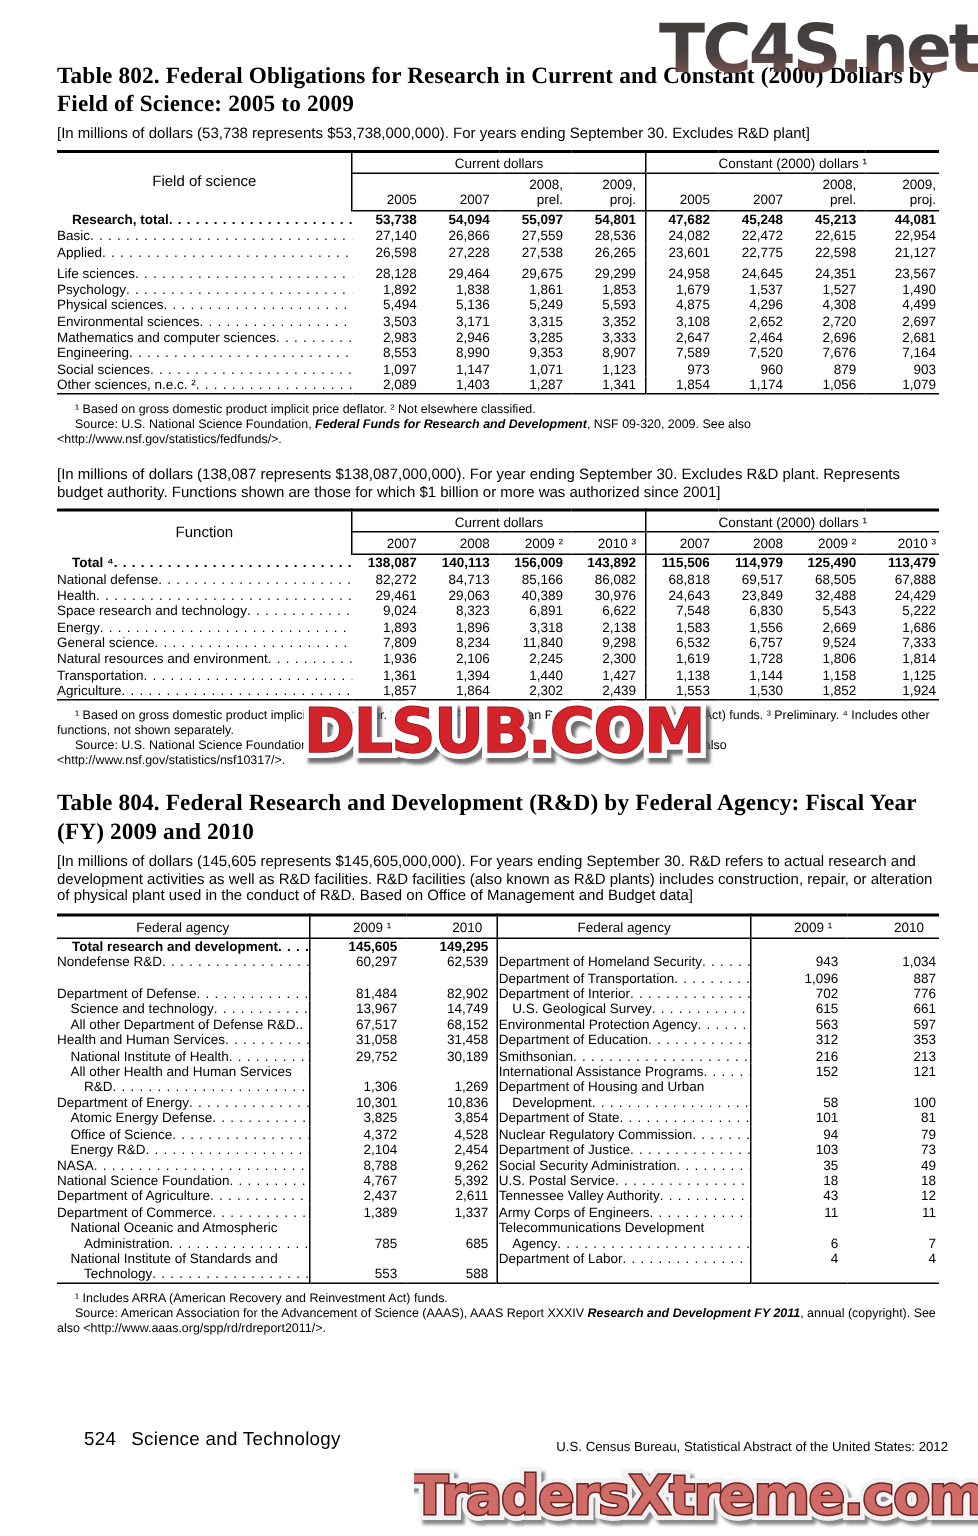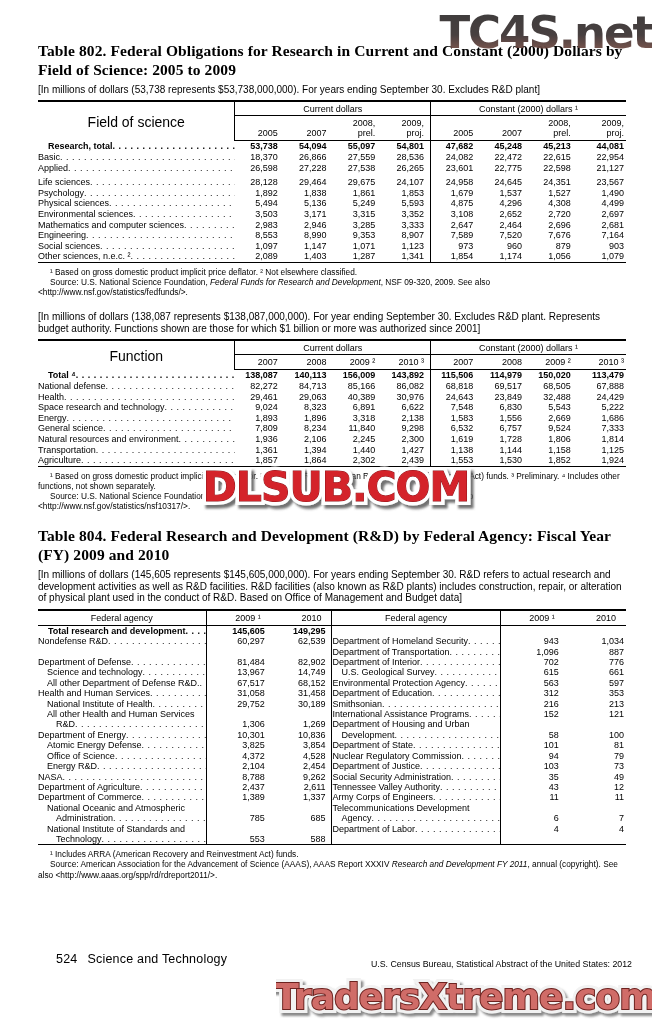--- a/index.html
+++ b/index.html
@@ -13,21 +13,21 @@
     font-size:15.5px;line-height:1.22;margin:0 0 4px 0;letter-spacing:.1px;
   }
   .note{font-size:10px;line-height:1.16;margin:0 0 5px 0;}
   .sect{margin-bottom:8px;}
   .s803{margin-top:14px;}
   .s804{margin-top:16px;}
 
   table{border-collapse:collapse;width:100%;table-layout:fixed;}
   .dataTable{font-size:9px;border-top:2px solid #000;border-bottom:1px solid #000;}
   th,td{padding:0;font-weight:normal;vertical-align:bottom;}
-  .stub-th{text-align:center;vertical-align:middle;border-right:1px solid #000;font-size:14px;}
+  .stub-th{text-align:center;vertical-align:middle;border-right:1px solid #000;font-size:10px;}
   .grp-th{text-align:center;border-bottom:1px solid #000;border-left:1px solid #000;padding:2px 0 1px 0;font-size:9px;}
   .yr-th{text-align:right;padding:2px 6px 2px 0;white-space:pre-line;font-size:9px;}
   .hrule th{border-bottom:1px solid #000;}
   .gdiv{border-right:1px solid #000;}
   .lblcell{border-right:0;}
   .t8 .lblcell{overflow:hidden;}
   .lblrow{display:flex;align-items:baseline;overflow:hidden;}
   .t{white-space:nowrap;}
   .dots{flex:1;overflow:hidden;white-space:nowrap;color:#000;}
   .dots::after{content:" . . . . . . . . . . . . . . . . . . . . . . . . . . . . . . . . . . . . . . . . . . . . . . . . . . . . . . . . . . . .";letter-spacing:.5px;}
@@ -47,21 +47,21 @@
   .t804{font-size:9px;border-top:2px solid #000;border-bottom:1px solid #000;}
   .t804 td{line-height:10.4px;}
   .t804 thead th{border-bottom:1px solid #000;font-size:9px;padding:2px 0 2px 0;}
   .t804 .agency-th{text-align:center;}
   .t804 .v-th{text-align:right;padding-right:10px;}
   .t804 .ldiv{border-right:1px solid #000;}
   .t804 td.bold .t{padding-left:10px;}
 
   .fnblock{margin-top:4px;position:relative;}
   .fn{font-size:8.3px;line-height:1.22;margin:0;text-indent:12px;}
-  .fn i{font-style:italic;}
+  .fn i{font-style:italic;font-weight:bold;}
 
   
   .pageno{position:absolute;left:56px;top:952px;font-size:12.5px;letter-spacing:.2px;}
   .pageno .sp{display:inline-block;width:10px;}
   .census{position:absolute;right:20px;top:959px;font-size:8.8px;}
 
   
   .wm-top{position:absolute;top:2px;right:-4px;z-index:6;opacity:.93;}
   .wm-mid{position:absolute;left:148px;top:-14px;z-index:6;}
   .wm-bot{position:absolute;right:-2px;top:972px;z-index:6;}
@@ -124,21 +124,21 @@
           <td class="num">45,213</td>
           <td class="num c8">44,081</td>
         </tr>
           <tr>
           <td class="lblcell gdiv">
               <div class="lblrow">
                 <span class="t">Basic</span>
                 <span class="dots"></span>
               </div>
             </td>
-          <td class="num">18,370</td>
+          <td class="num">27,140</td>
           <td class="num">26,866</td>
           <td class="num">27,559</td>
           <td class="num gdiv">28,536</td>
           <td class="num">24,082</td>
           <td class="num">22,472</td>
           <td class="num">22,615</td>
           <td class="num c8">22,954</td>
         </tr>
           <tr>
           <td class="lblcell gdiv">
@@ -159,21 +159,21 @@
           <tr class=" gap">
           <td class="lblcell gdiv">
               <div class="lblrow">
                 <span class="t">Life sciences</span>
                 <span class="dots"></span>
               </div>
             </td>
           <td class="num">28,128</td>
           <td class="num">29,464</td>
           <td class="num">29,675</td>
-          <td class="num gdiv">24,107</td>
+          <td class="num gdiv">29,299</td>
           <td class="num">24,958</td>
           <td class="num">24,645</td>
           <td class="num">24,351</td>
           <td class="num c8">23,567</td>
         </tr>
           <tr>
           <td class="lblcell gdiv">
               <div class="lblrow">
                 <span class="t">Psychology</span>
                 <span class="dots"></span>
@@ -330,21 +330,21 @@
                 <span class="t">Total ⁴</span>
                 <span class="dots"></span>
               </div>
             </td>
           <td class="num">138,087</td>
           <td class="num">140,113</td>
           <td class="num">156,009</td>
           <td class="num gdiv">143,892</td>
           <td class="num">115,506</td>
           <td class="num">114,979</td>
-          <td class="num">150,020</td>
+          <td class="num">125,490</td>
           <td class="num c8">113,479</td>
         </tr>
           <tr>
           <td class="lblcell gdiv">
               <div class="lblrow">
                 <span class="t">National defense</span>
                 <span class="dots"></span>
               </div>
             </td>
           <td class="num">82,272</td>
@@ -775,20 +775,38 @@
                 <span class="t">Social Security Administration</span>
                 <span class="dots"></span>
               </div>
             </td>
           <td class="num">35</td>
           <td class="num last">49</td>
         </tr>
           <tr>
           <td class="lblcell ldiv">
               <div class="lblrow">
+                <span class="t">National Science Foundation</span>
+                <span class="dots"></span>
+              </div>
+            </td>
+          <td class="num">4,767</td>
+          <td class="num ldiv">5,392</td>
+          <td class="lblcell ldiv">
+              <div class="lblrow">
+                <span class="t">U.S. Postal Service</span>
+                <span class="dots"></span>
+              </div>
+            </td>
+          <td class="num">18</td>
+          <td class="num last">18</td>
+        </tr>
+          <tr>
+          <td class="lblcell ldiv">
+              <div class="lblrow">
                 <span class="t">Department of Agriculture</span>
                 <span class="dots"></span>
               </div>
             </td>
           <td class="num">2,437</td>
           <td class="num ldiv">2,611</td>
           <td class="lblcell ldiv">
               <div class="lblrow">
                 <span class="t">Tennessee Valley Authority</span>
                 <span class="dots"></span>

